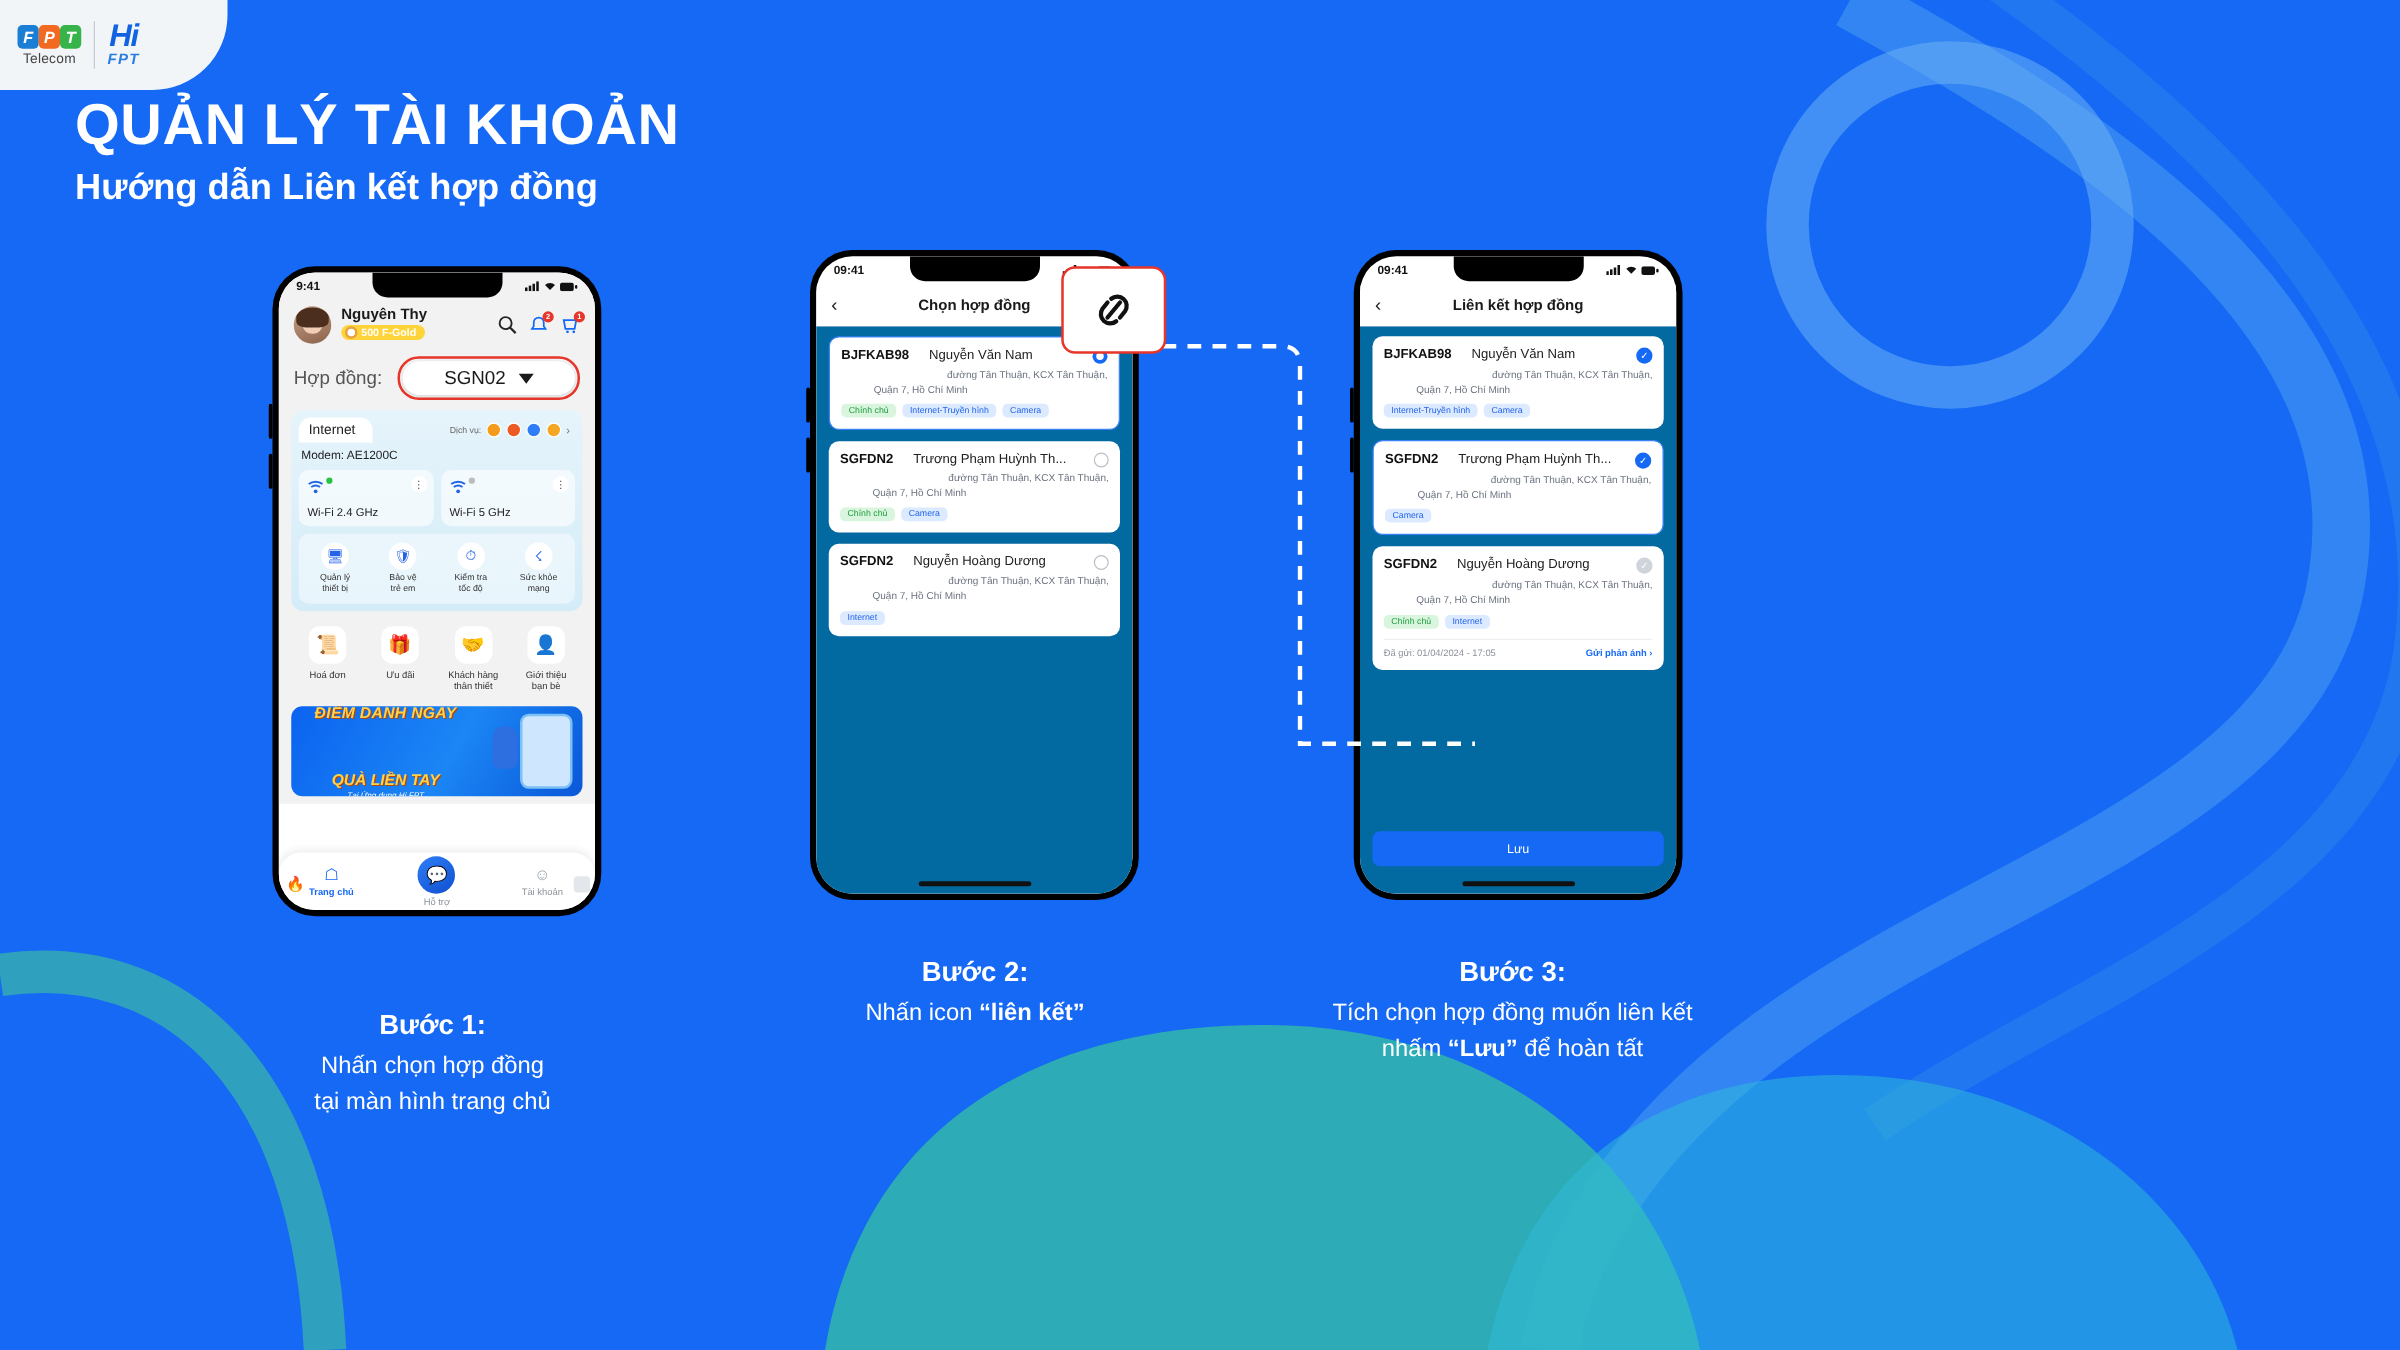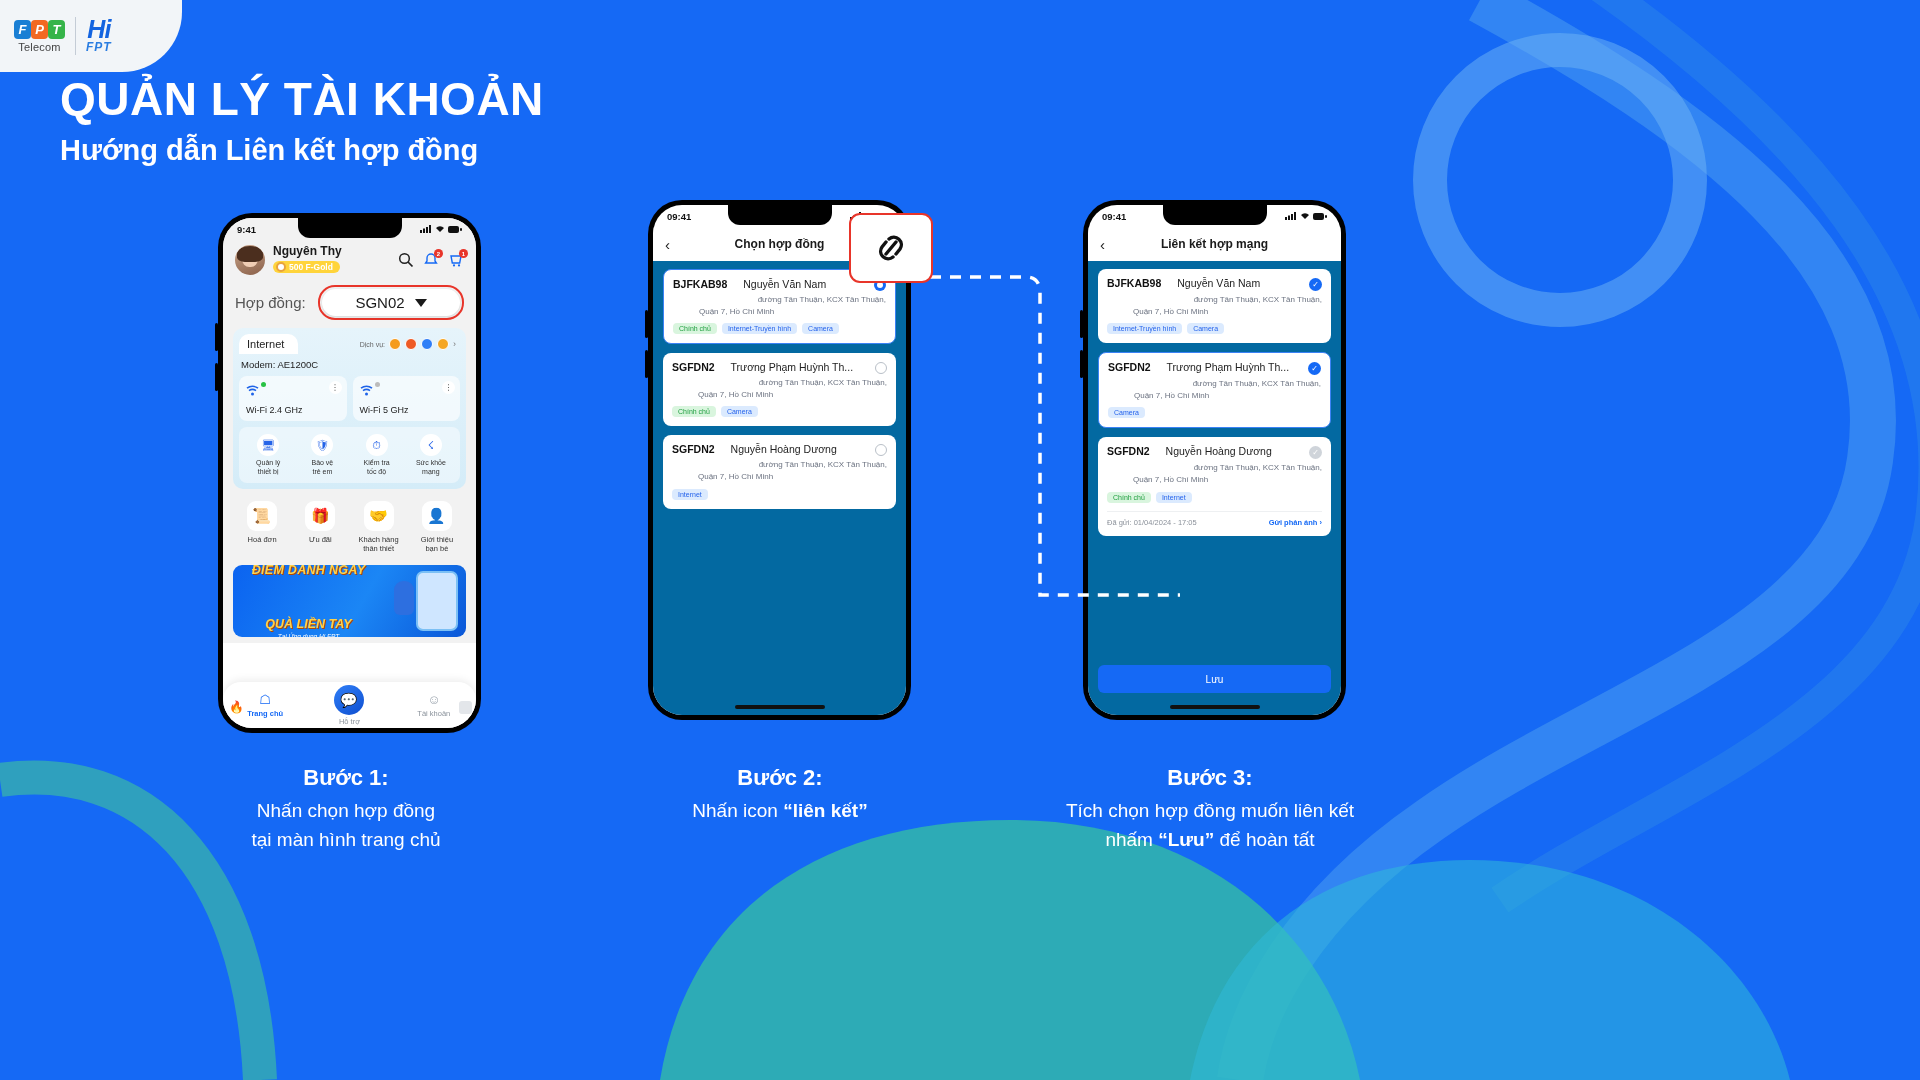--- a/index.html
+++ b/index.html
@@ -194,21 +194,21 @@
   
   .link-callout { position:absolute; left:849px; top:213px; width:84px; height:70px;
     background:#fff; border:2.5px solid #e8352a; border-radius:11px;
     display:flex; align-items:center; justify-content:center; z-index:40;}
   .dashed-path { position:absolute; left:930px; top:245px; z-index:5; }
 
   .step { position:absolute; text-align:center; color:#fff; width:460px; }
   .step-t { font-size:22px; font-weight:bold; }
   .step-d { font-size:19px; line-height:1.5; margin-top:6px; }
   .step-d b { font-weight:bold; }
-  #step1 { left:116px; top:765px; }
+  #step1 { left:116px; top:807px; }
   #step2 { left:550px; top:765px; }
   #step3 { left:980px; top:765px; }
 </style>
 </head>
 <body>
 
 <div class="bg-decor">
   <svg width="1920" height="1080" style="position:absolute;inset:0;">
     <path d="M1480 0 C1700 120 1900 260 1870 460 C1845 640 1600 700 1430 820 C1300 910 1250 1010 1240 1080" stroke="#4a9df0" stroke-width="46" fill="none" opacity=".55"></path>
     <path d="M1560 -40 C1800 120 1960 300 1930 520 C1900 720 1660 790 1500 900" stroke="#2f8ae8" stroke-width="30" fill="none" opacity=".45"></path>
@@ -532,21 +532,21 @@
             <path d="M5 7 L1 3 A5.6 5.6 0 0 1 9 3 Z" fill="#111"></path>
           </svg>
         <svg width="14" height="7" viewBox="0 0 14 7">
             <rect x="0" y="0" width="11" height="7" rx="2" fill="#111"></rect>
             <rect x="12" y="2" width="2" height="3" rx="1" fill="#111"></rect>
           </svg>
       </span>
     </div>
     <div class="appbar">
       <span class="back-ic">‹</span>
-      <span class="appbar-title">Liên kết hợp mạng</span>
+      <span class="appbar-title">Liên kết hợp đồng</span>
     </div>
     <div class="list-area">
 
       <div class="ct-card">
         <div class="ct-top">
           <span class="ct-code">BJFKAB98</span>
           <span class="ct-name">Nguyễn Văn Nam</span>
           <span class="check">✓</span>
         </div>
         <div class="ct-addr">

